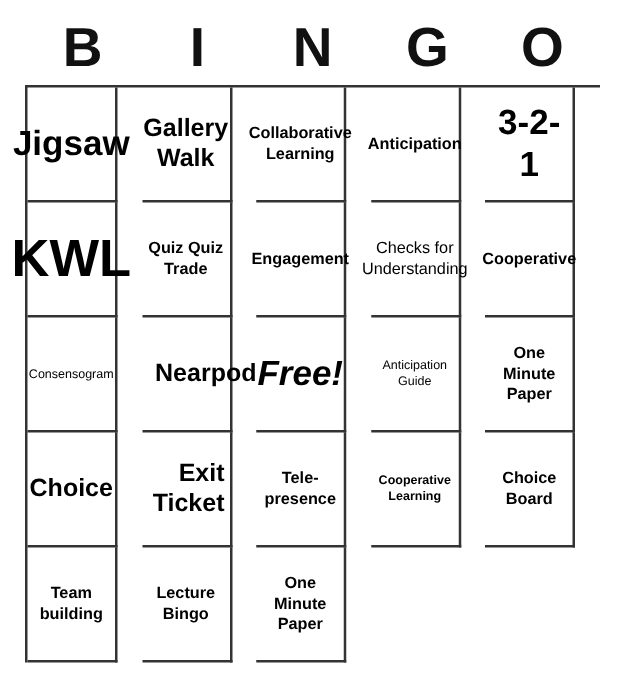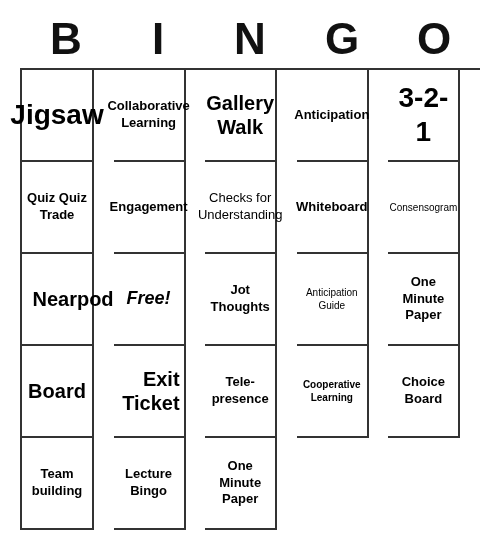--- a/index.html
+++ b/index.html
@@ -59,63 +59,63 @@
     <span class="bingo-letter">I</span>
     <span class="bingo-letter">N</span>
     <span class="bingo-letter">G</span>
     <span class="bingo-letter">O</span>
   </div>
   <div class="bingo-grid" id="bingo-grid">
   <div class="bingo-cell">
         <span class="cell-text" style="font-size: 28px; font-weight: bold;">Jigsaw</span>
       </div>
       <div class="bingo-cell">
-        <span class="cell-text" style="font-size: 13px; font-weight: bold; line-height: 1.3;">Collaborative Learning</span>
+        <span class="cell-text" style="font-size: 20px; font-weight: bold; line-height: 1.2;">Gallery Walk</span>
       </div>
       <div class="bingo-cell">
-        <span class="cell-text" style="font-size: 20px; font-weight: bold; line-height: 1.2;">Gallery Walk</span>
+        <span class="cell-text" style="font-size: 13px; font-weight: bold; line-height: 1.3;">Collaborative Learning</span>
       </div>
       <div class="bingo-cell">
         <span class="cell-text" style="font-size: 13px; font-weight: bold; line-height: 1.3;">Anticipation</span>
       </div>
       <div class="bingo-cell">
         <span class="cell-text" style="font-size: 28px; font-weight: bold;">3-2-1</span>
+      </div>
+      <div class="bingo-cell">
+        <span class="cell-text" style="font-size: 42px; font-weight: bold;">KWL</span>
       </div>
       <div class="bingo-cell">
         <span class="cell-text" style="font-size: 13px; font-weight: bold; line-height: 1.3;">Quiz Quiz Trade</span>
       </div>
       <div class="bingo-cell">
         <span class="cell-text" style="font-size: 13px; font-weight: bold; line-height: 1.3;">Engagement</span>
       </div>
       <div class="bingo-cell">
         <span class="cell-text" style="font-size: 13px; line-height: 1.3;">Checks for Understanding</span>
       </div>
       <div class="bingo-cell">
-        <span class="cell-text" style="font-size: 13px; font-weight: bold; line-height: 1.3;">Whiteboard</span>
+        <span class="cell-text" style="font-size: 13px; font-weight: bold; line-height: 1.3;">Cooperative</span>
       </div>
       <div class="bingo-cell">
         <span class="cell-text" style="font-size: 10px; line-height: 1.3;">Consensogram</span>
       </div>
       <div class="bingo-cell">
         <span class="cell-text" style="font-size: 20px; font-weight: bold; line-height: 1.2; margin-left: 32px;">Nearpod</span>
       </div>
       <div class="bingo-cell">
-        <span class="cell-text" style="font-size: 18px; font-weight: bold; font-style: italic;">Free!</span>
-      </div>
-      <div class="bingo-cell">
-        <span class="cell-text" style="font-size: 13px; font-weight: bold; line-height: 1.3;">Jot Thoughts</span>
+        <span class="cell-text" style="font-size: 28px; font-weight: bold; font-style: italic;">Free!</span>
       </div>
       <div class="bingo-cell">
         <span class="cell-text" style="font-size: 10px; line-height: 1.3;">Anticipation Guide</span>
       </div>
       <div class="bingo-cell">
         <span class="cell-text" style="font-size: 13px; font-weight: bold; line-height: 1.3;">One Minute Paper</span>
       </div>
       <div class="bingo-cell">
-        <span class="cell-text" style="font-size: 20px; font-weight: bold; line-height: 1.2;">Board</span>
+        <span class="cell-text" style="font-size: 20px; font-weight: bold; line-height: 1.2;">Choice</span>
       </div>
       <div class="bingo-cell">
         <span class="cell-text" style="font-size: 20px; font-weight: bold; line-height: 1.2; text-align: right;">Exit Ticket</span>
       </div>
       <div class="bingo-cell">
         <span class="cell-text" style="font-size: 13px; font-weight: bold; line-height: 1.3;">Tele-presence</span>
       </div>
       <div class="bingo-cell">
         <span class="cell-text" style="font-size: 10px; line-height: 1.3; font-weight: bold;">Cooperative Learning</span>
       </div>

